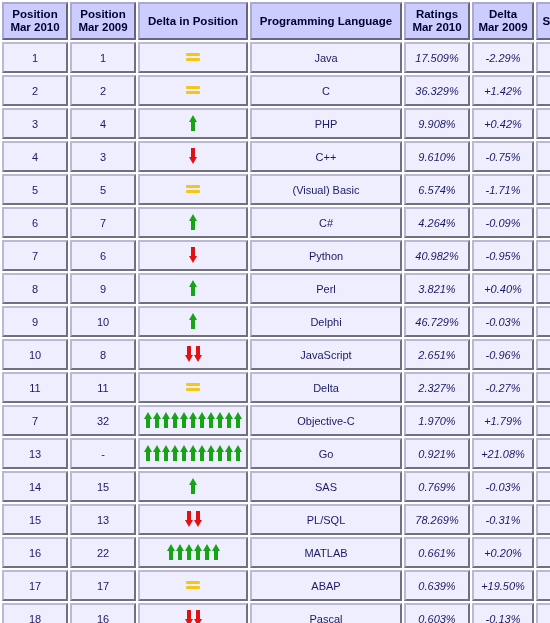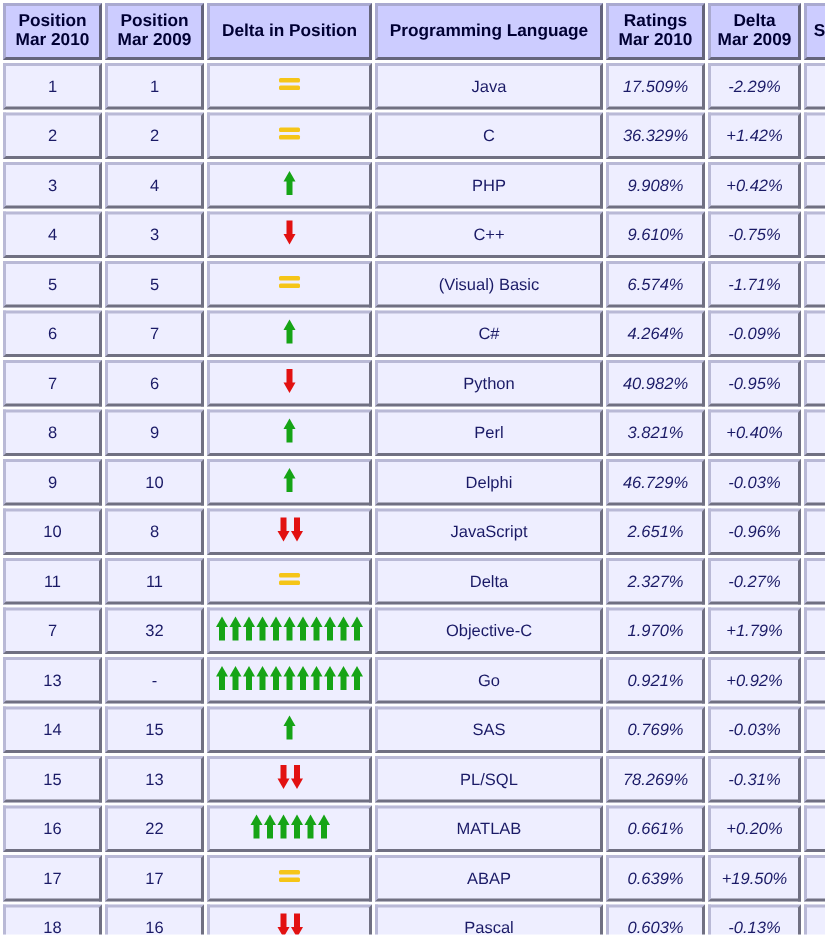--- a/index.html
+++ b/index.html
@@ -326,21 +326,21 @@
             <span class="arr up"></span>
             <span class="arr up"></span>
             <span class="arr up"></span>
             <span class="arr up"></span>
             <span class="arr up"></span>
             <span class="arr up"></span>
             <span class="arr up"></span>
           </span></td>
         <td class="c-lang">Go</td>
         <td class="c-rating">0.921%</td>
-        <td class="c-delta-rat">+0.92%</td>
+        <td class="c-delta-rat">+21.08%</td>
         <td class="c-status">A</td>
       </tr>
       <tr>
         <td class="c-pos">14</td>
         <td class="c-pos-prev">15</td>
         <td class="c-delta-pos"><span class="glyphs">
             <span class="arr up"></span>
           </span></td>
         <td class="c-lang">SAS</td>
         <td class="c-rating">0.769%</td>

